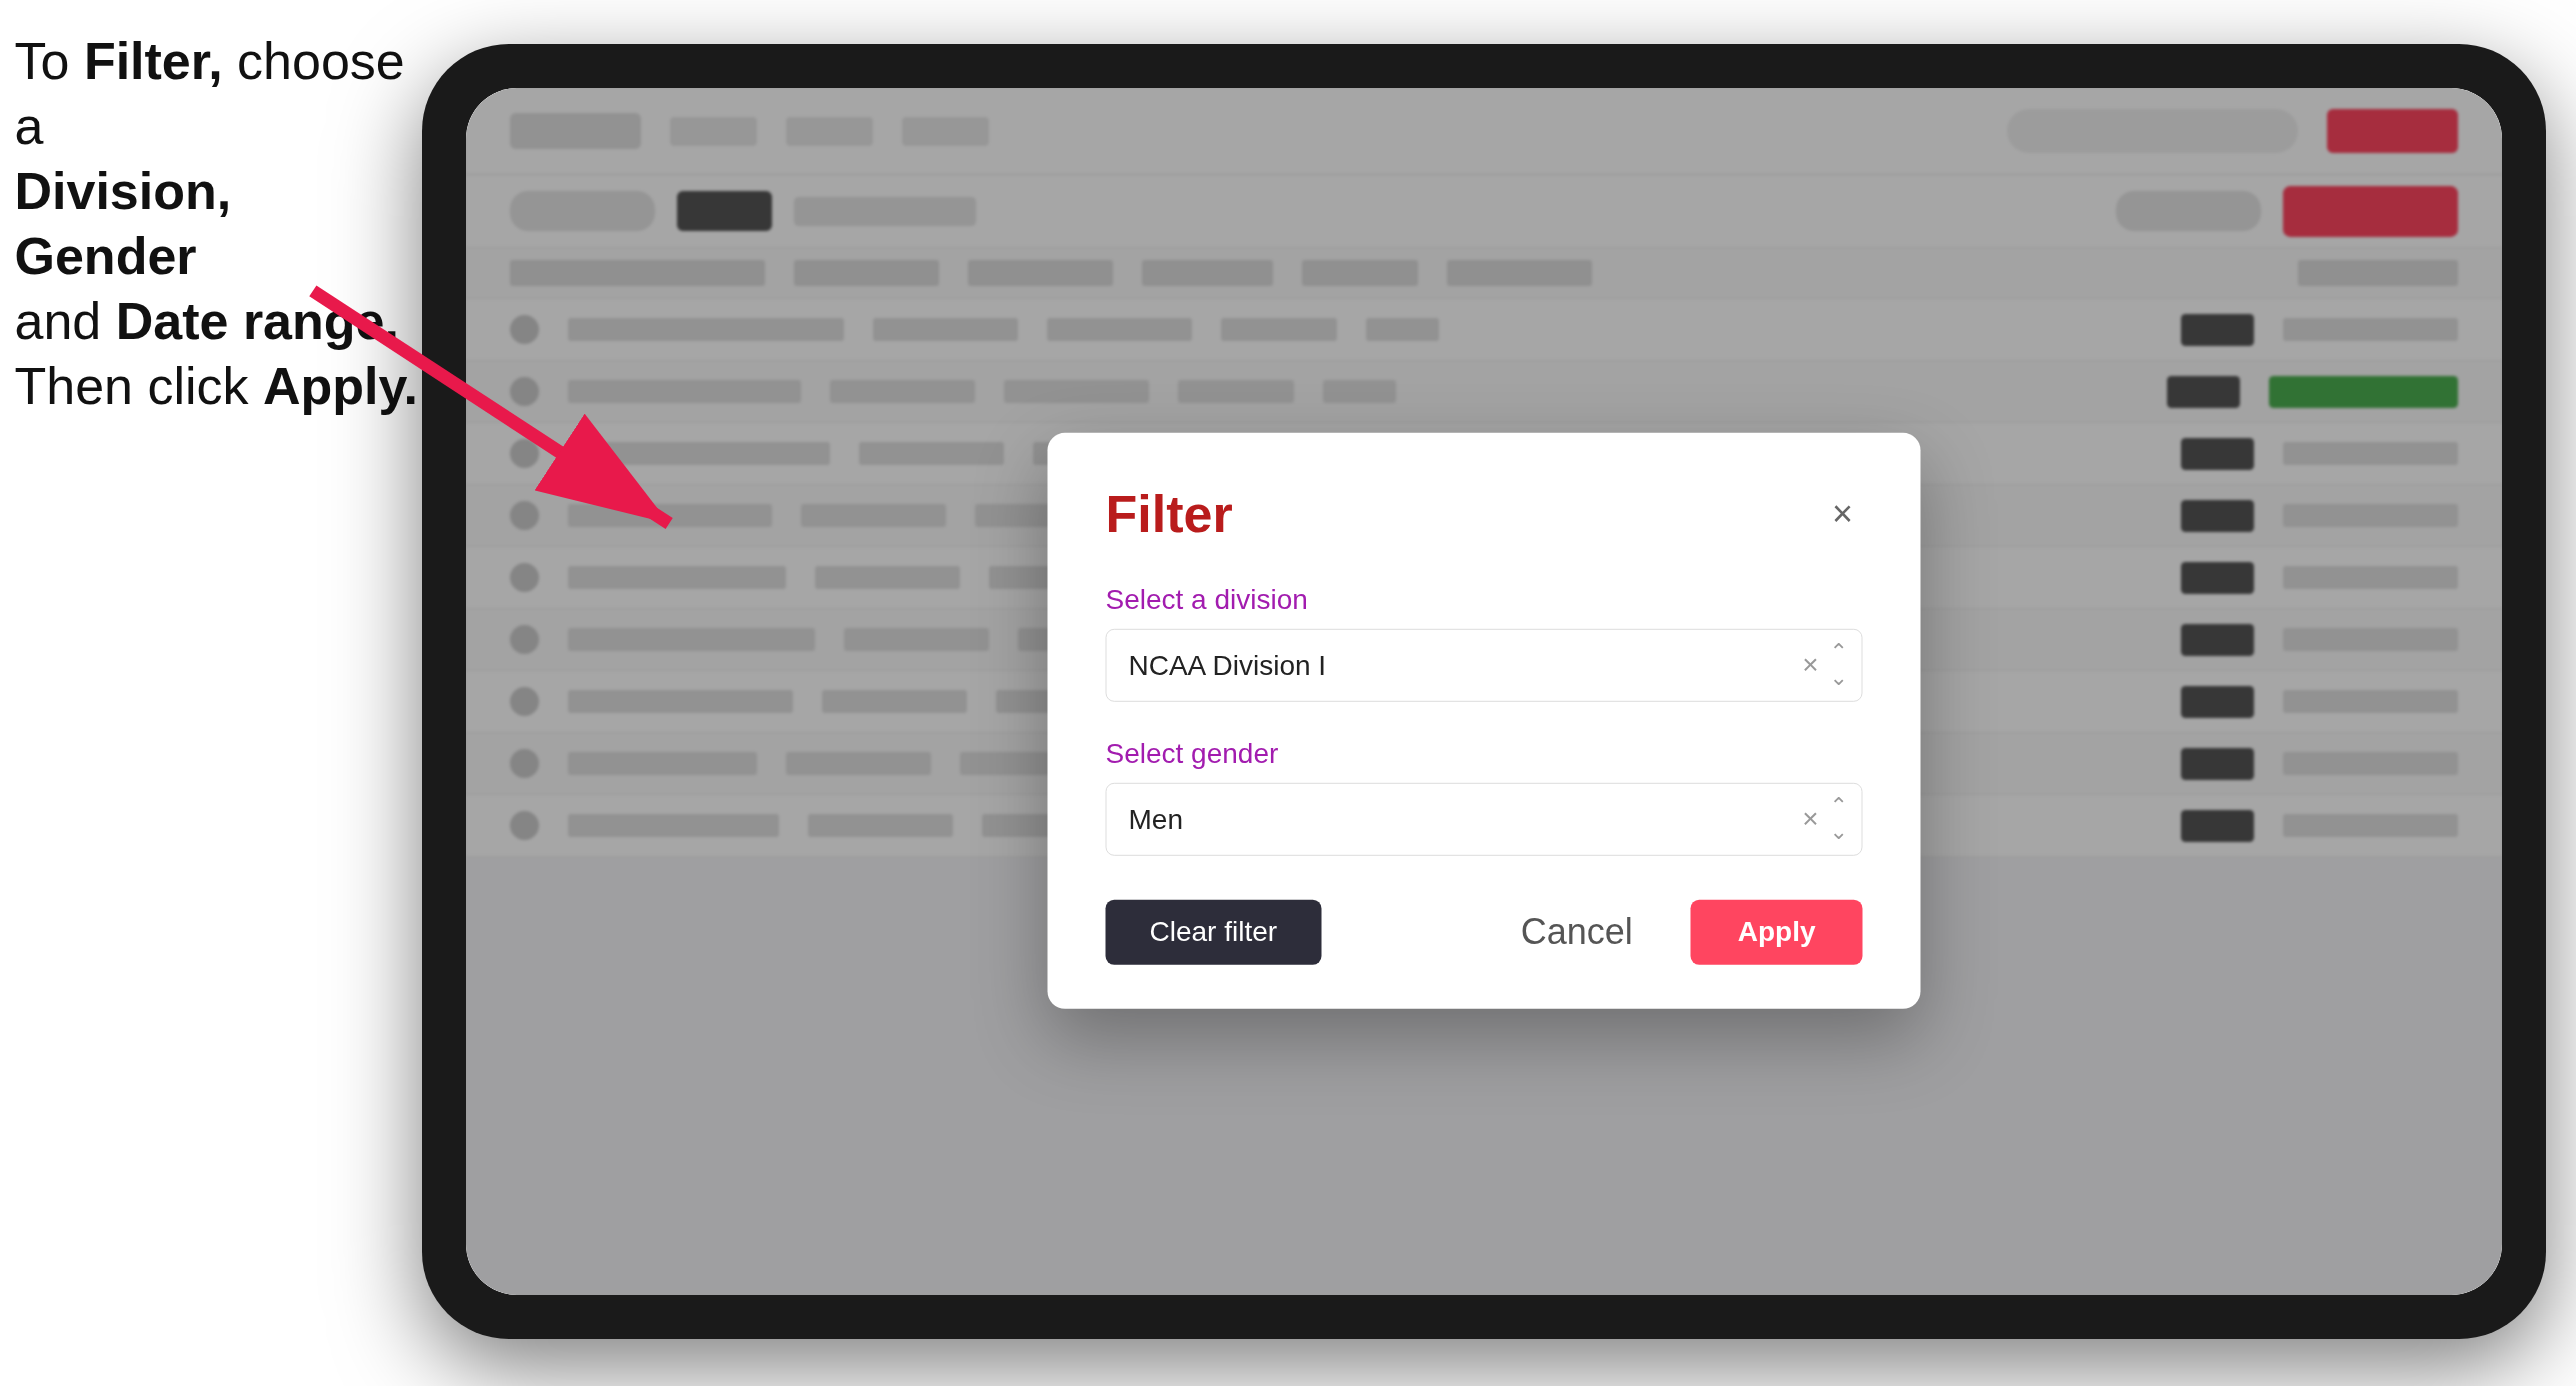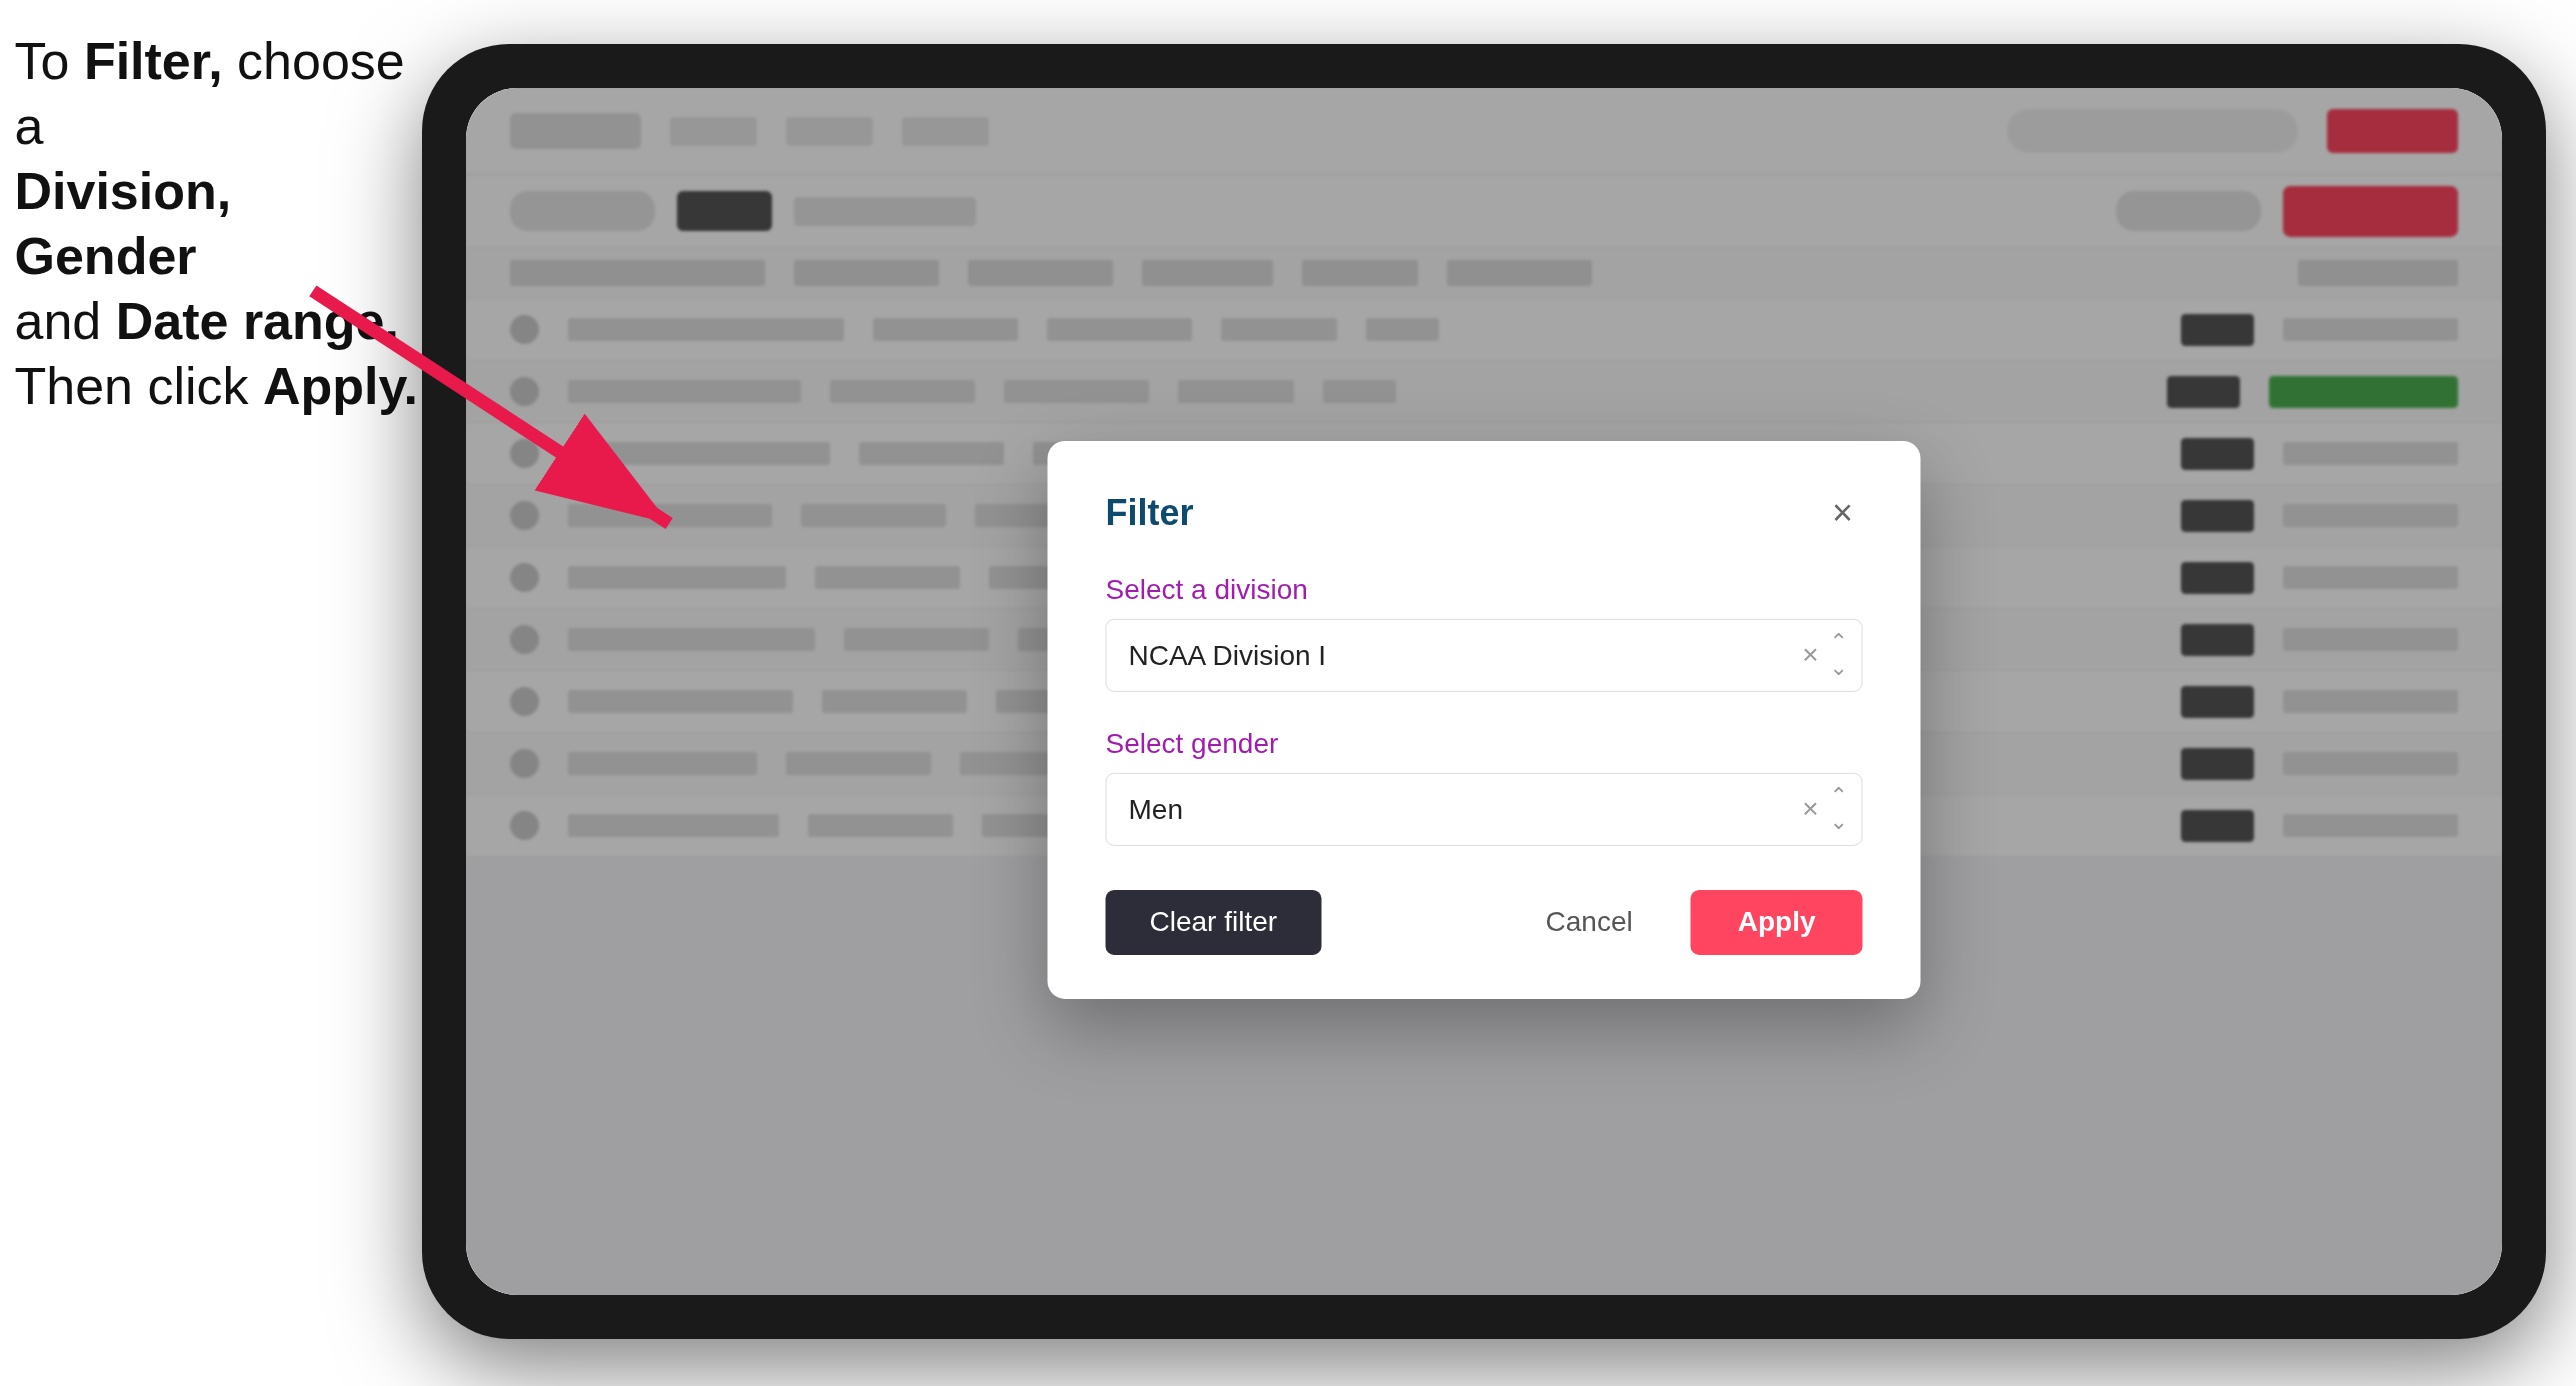--- a/index.html
+++ b/index.html
@@ -204,23 +204,23 @@
       z-index: 20;
     }
 
     .modal-header {
       display: flex;
       justify-content: space-between;
       align-items: center;
       margin-bottom: 40px;
     }
     .modal-title {
-      font-size: 36px;
+      font-size: 52px;
       font-weight: 600;
-      color: #0c4a6e;
+      color: #b91c1c;
     }
     .modal-close {
       width: 40px;
       height: 40px;
       background: none;
       border: none;
       cursor: pointer;
       font-size: 36px;
       color: #666;
       display: flex;
@@ -315,21 +315,21 @@
       display: flex;
       gap: 22px;
       align-items: center;
     }
     .btn-cancel {
       height: 65px;
       padding: 0 36px;
       background: none;
       border: none;
       color: #555;
-      font-size: 28px;
+      font-size: 36px;
       cursor: pointer;
     }
     .btn-apply {
       height: 65px;
       padding: 0 47px;
       background: #ff4560;
       color: #fff;
       border: none;
       border-radius: 8.7px;
       font-size: 28px;

